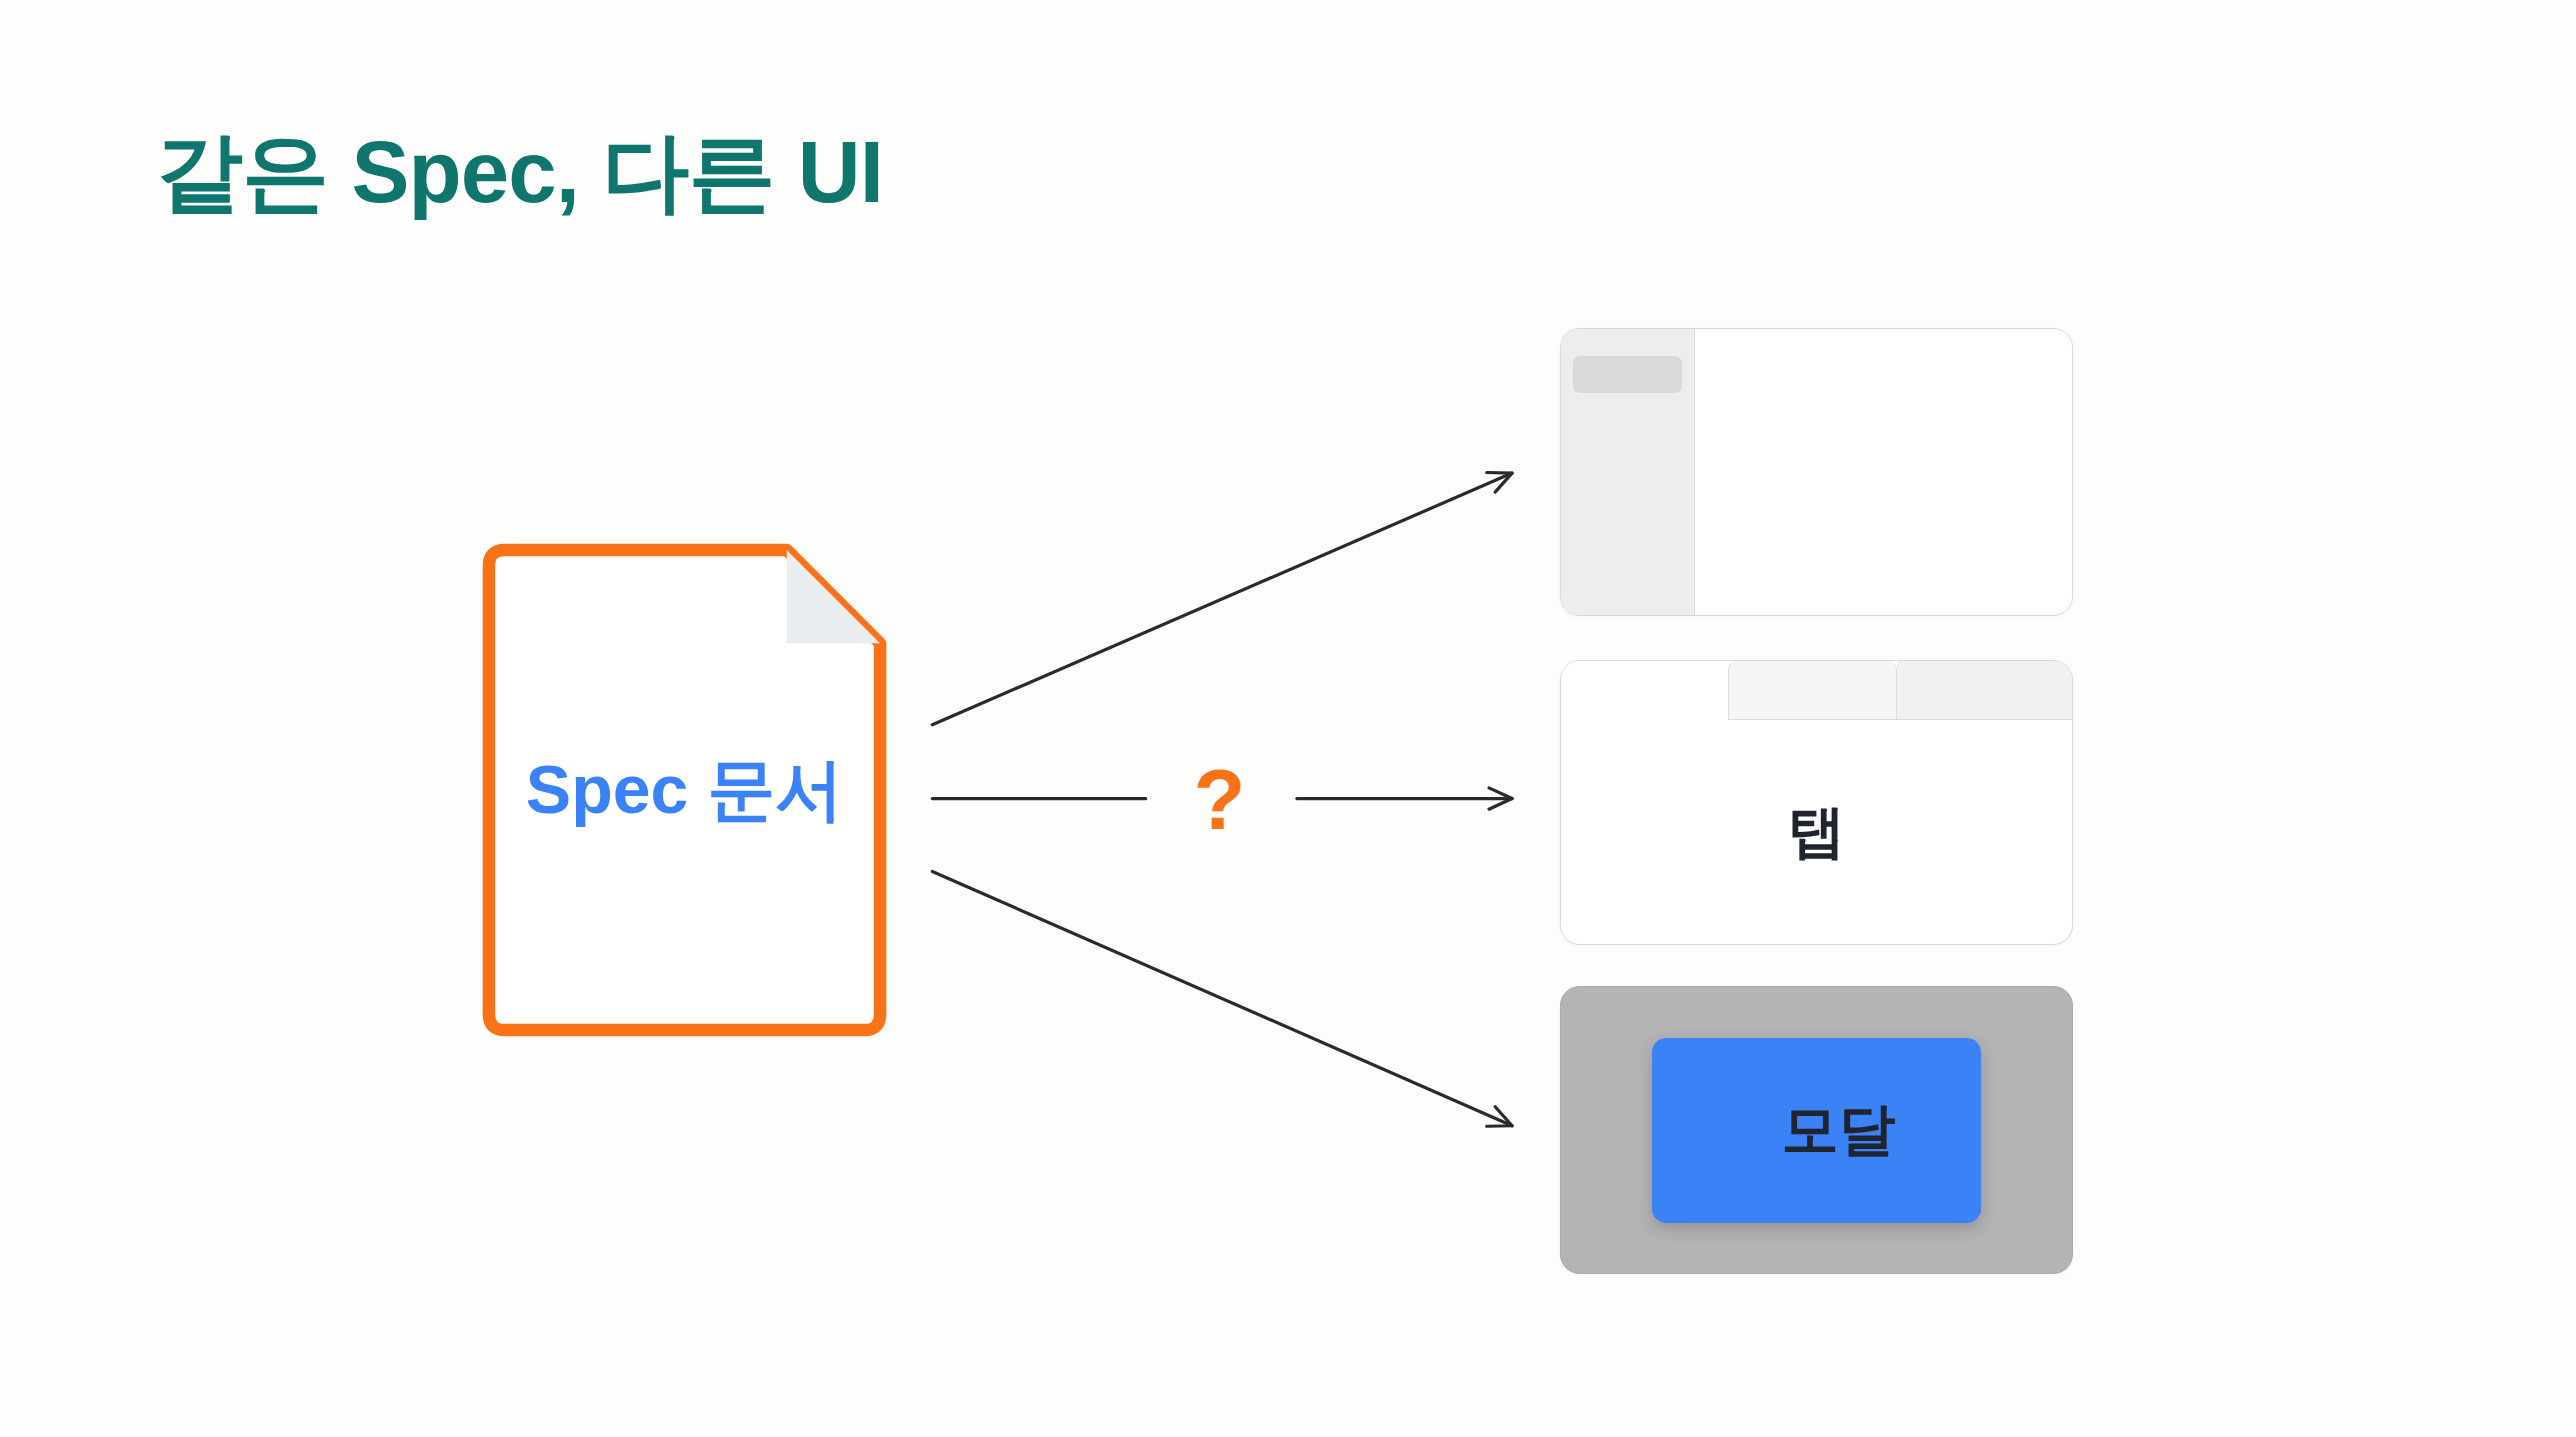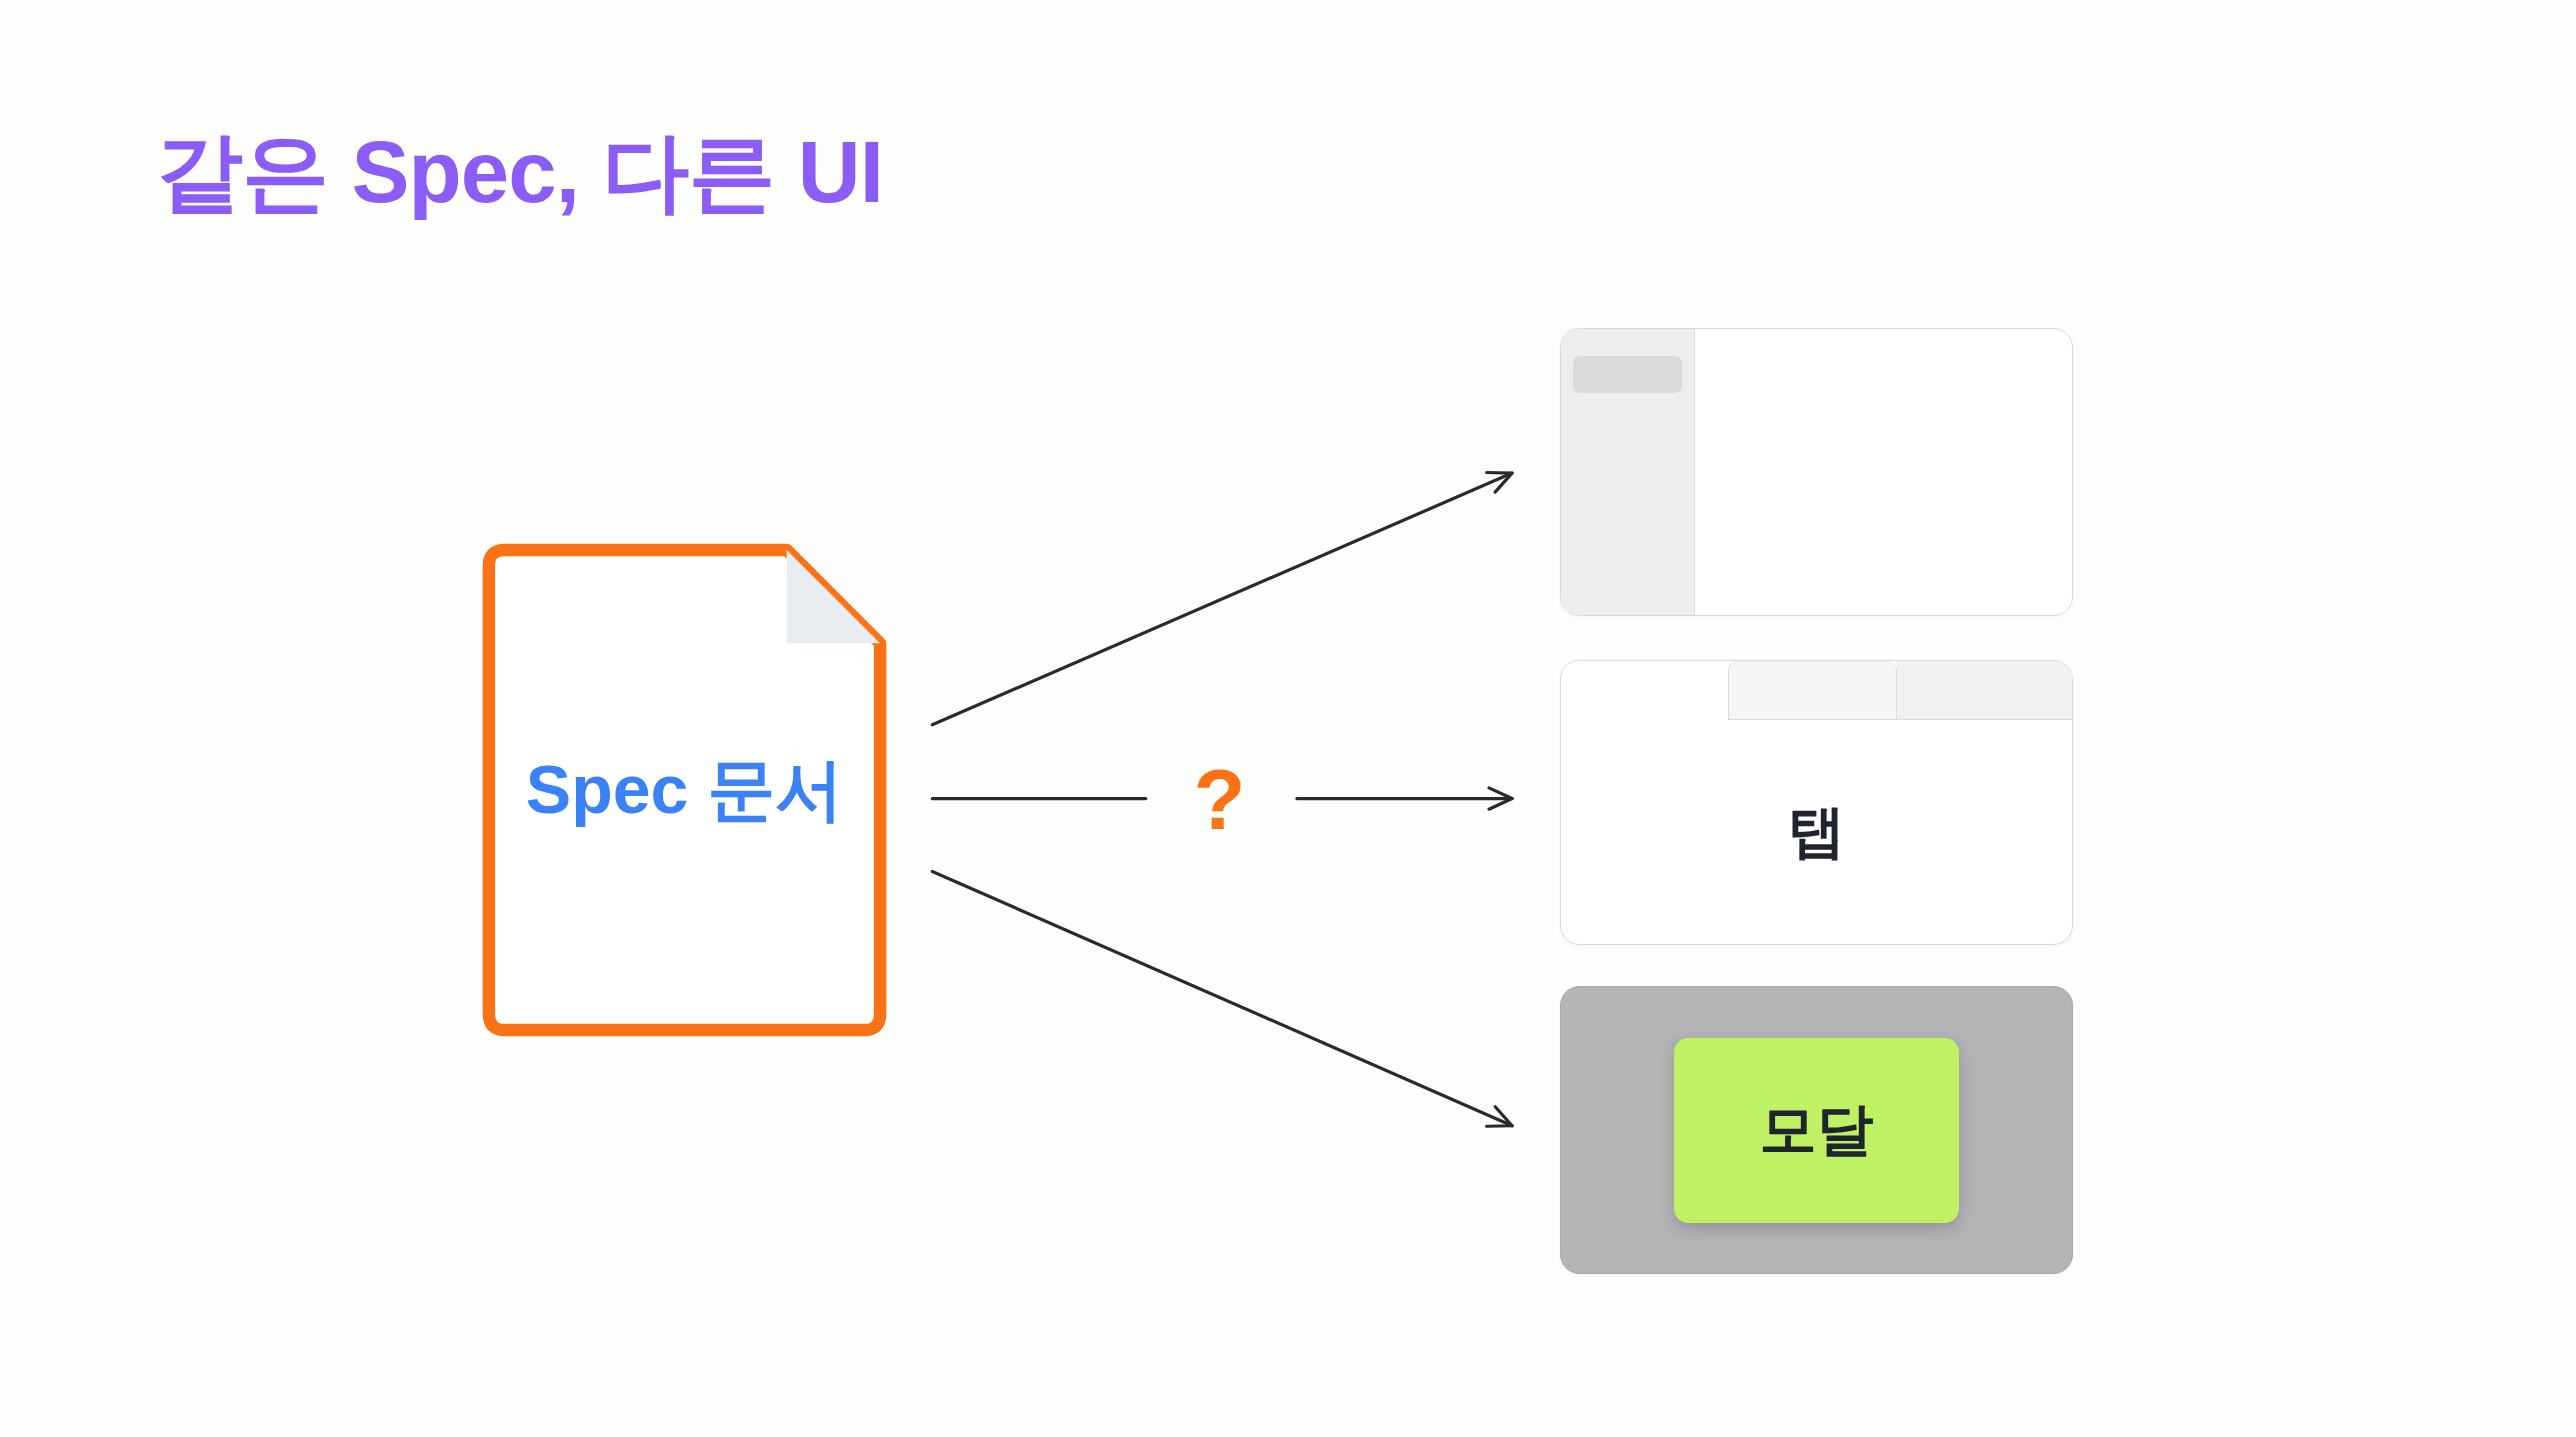--- a/index.html
+++ b/index.html
@@ -18,21 +18,21 @@
   }
 
   
   .slide-title {
     position: absolute;
     left: 156px;
     top: 114px;
     font-size: 87px;
     font-weight: 800;
     letter-spacing: -0.9px;
-    color: #8b5cf6;
+    color: #0f766e;
   }
 
   
   .doc-wrap {
     position: absolute;
     left: 480px;
     top: 541px;
     width: 409px;
     height: 498px;
   }
@@ -157,26 +157,27 @@
     top: 986px;
     background: #B4B4B6;
     border-color: #A9A9AC;
     display: flex;
     align-items: center;
     justify-content: center;
   }
   .modal-window {
     width: 285px;
     height: 185px;
-    background: #bef264;
+    background: #3b82f6;
     border-radius: 14.2px;
     box-shadow: 0 5.3px 16px rgba(0,0,0,0.18);
     display: flex;
     align-items: center;
     justify-content: center;
+    padding-left: 44px;
   }
 </style>
 </head>
 <body>
 
 <div class="canvas">
 
   <div class="slide-title">같은 Spec, 다른 UI</div>
 
   <svg class="connector-svg" viewBox="0 0 2896 1616" xmlns="http://www.w3.org/2000/svg" aria-hidden="true">

